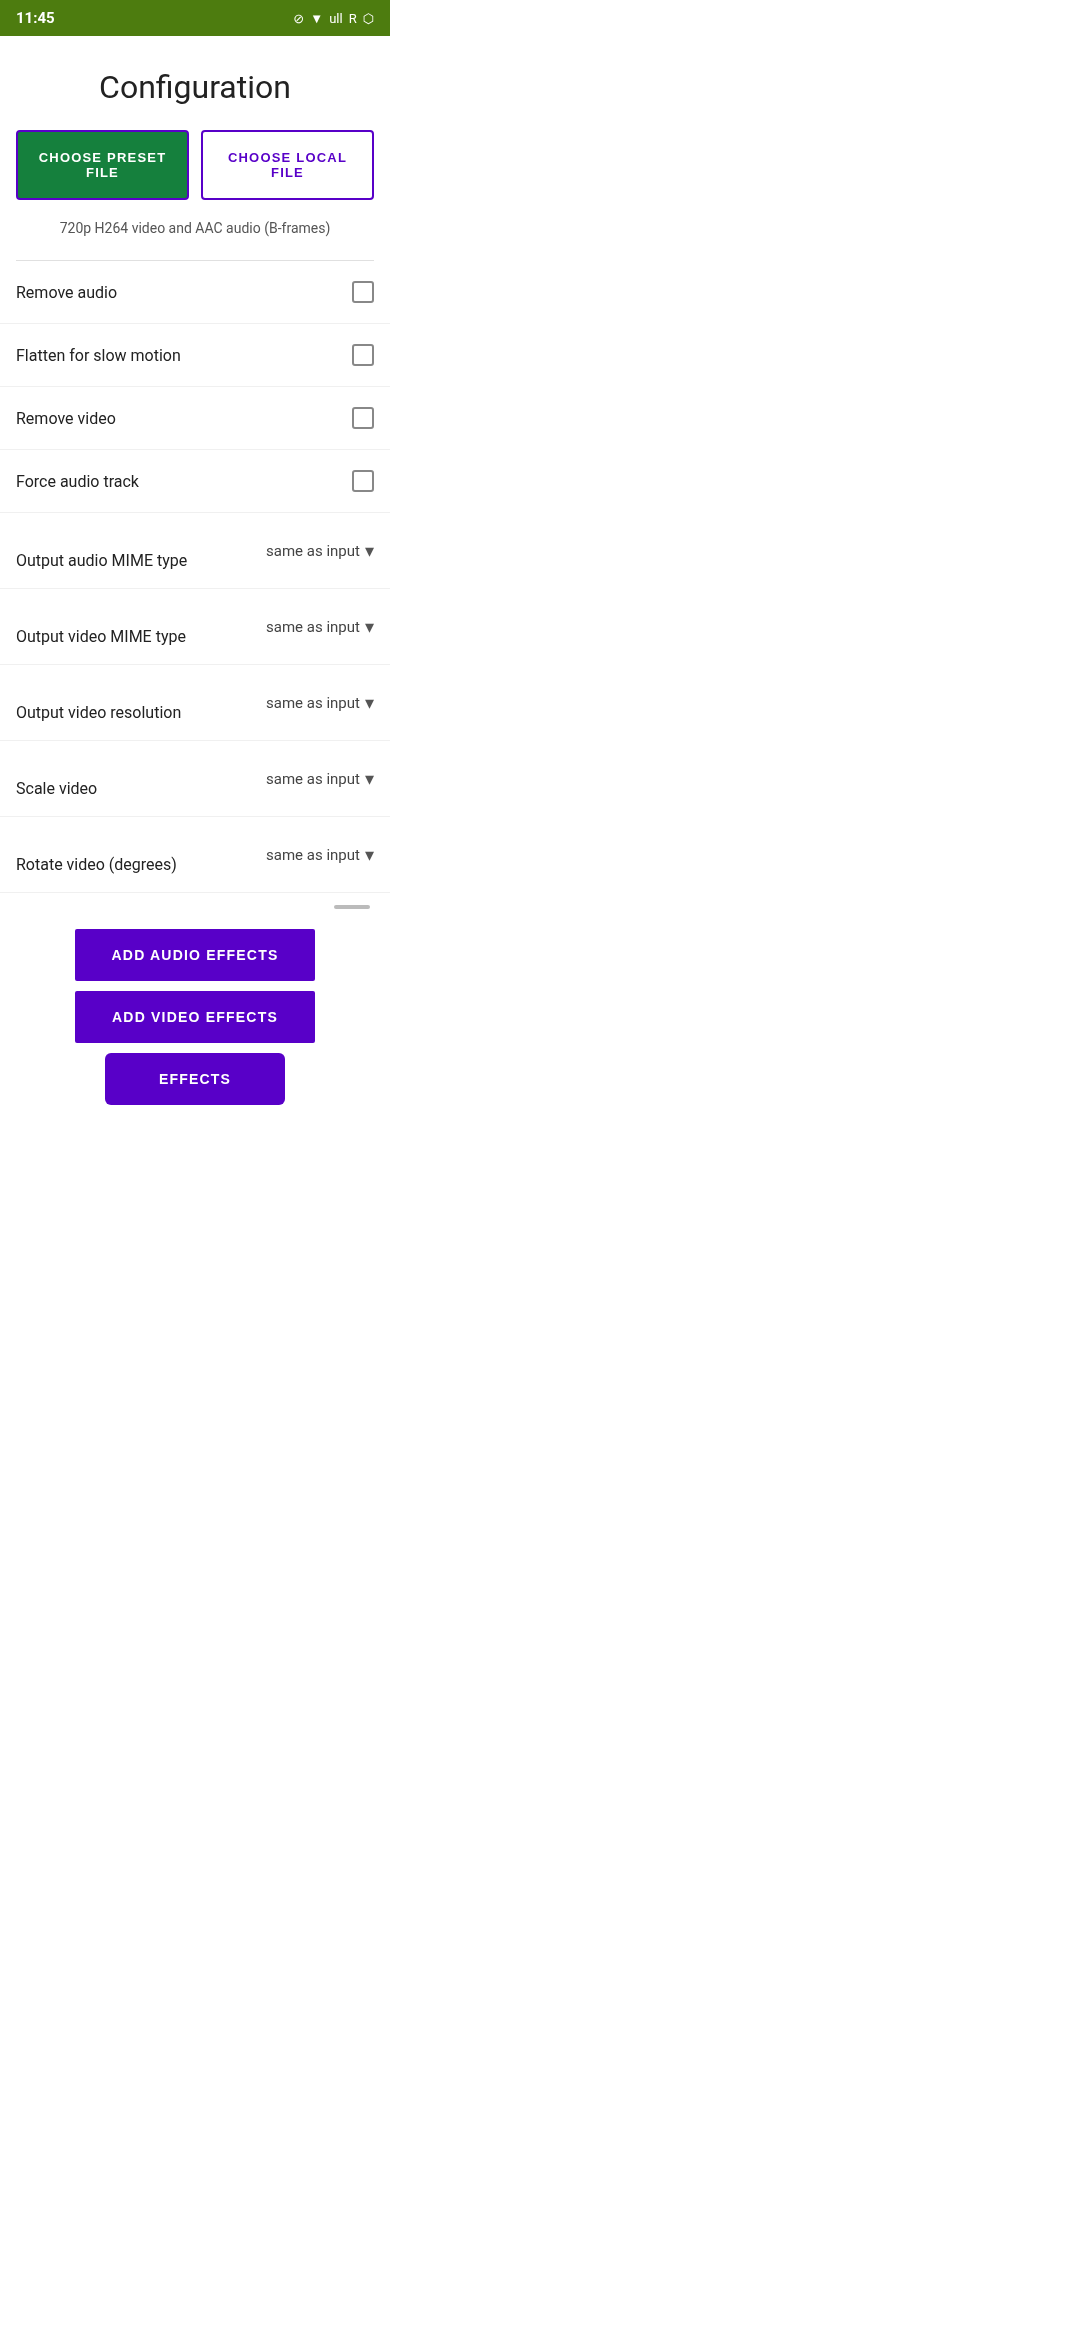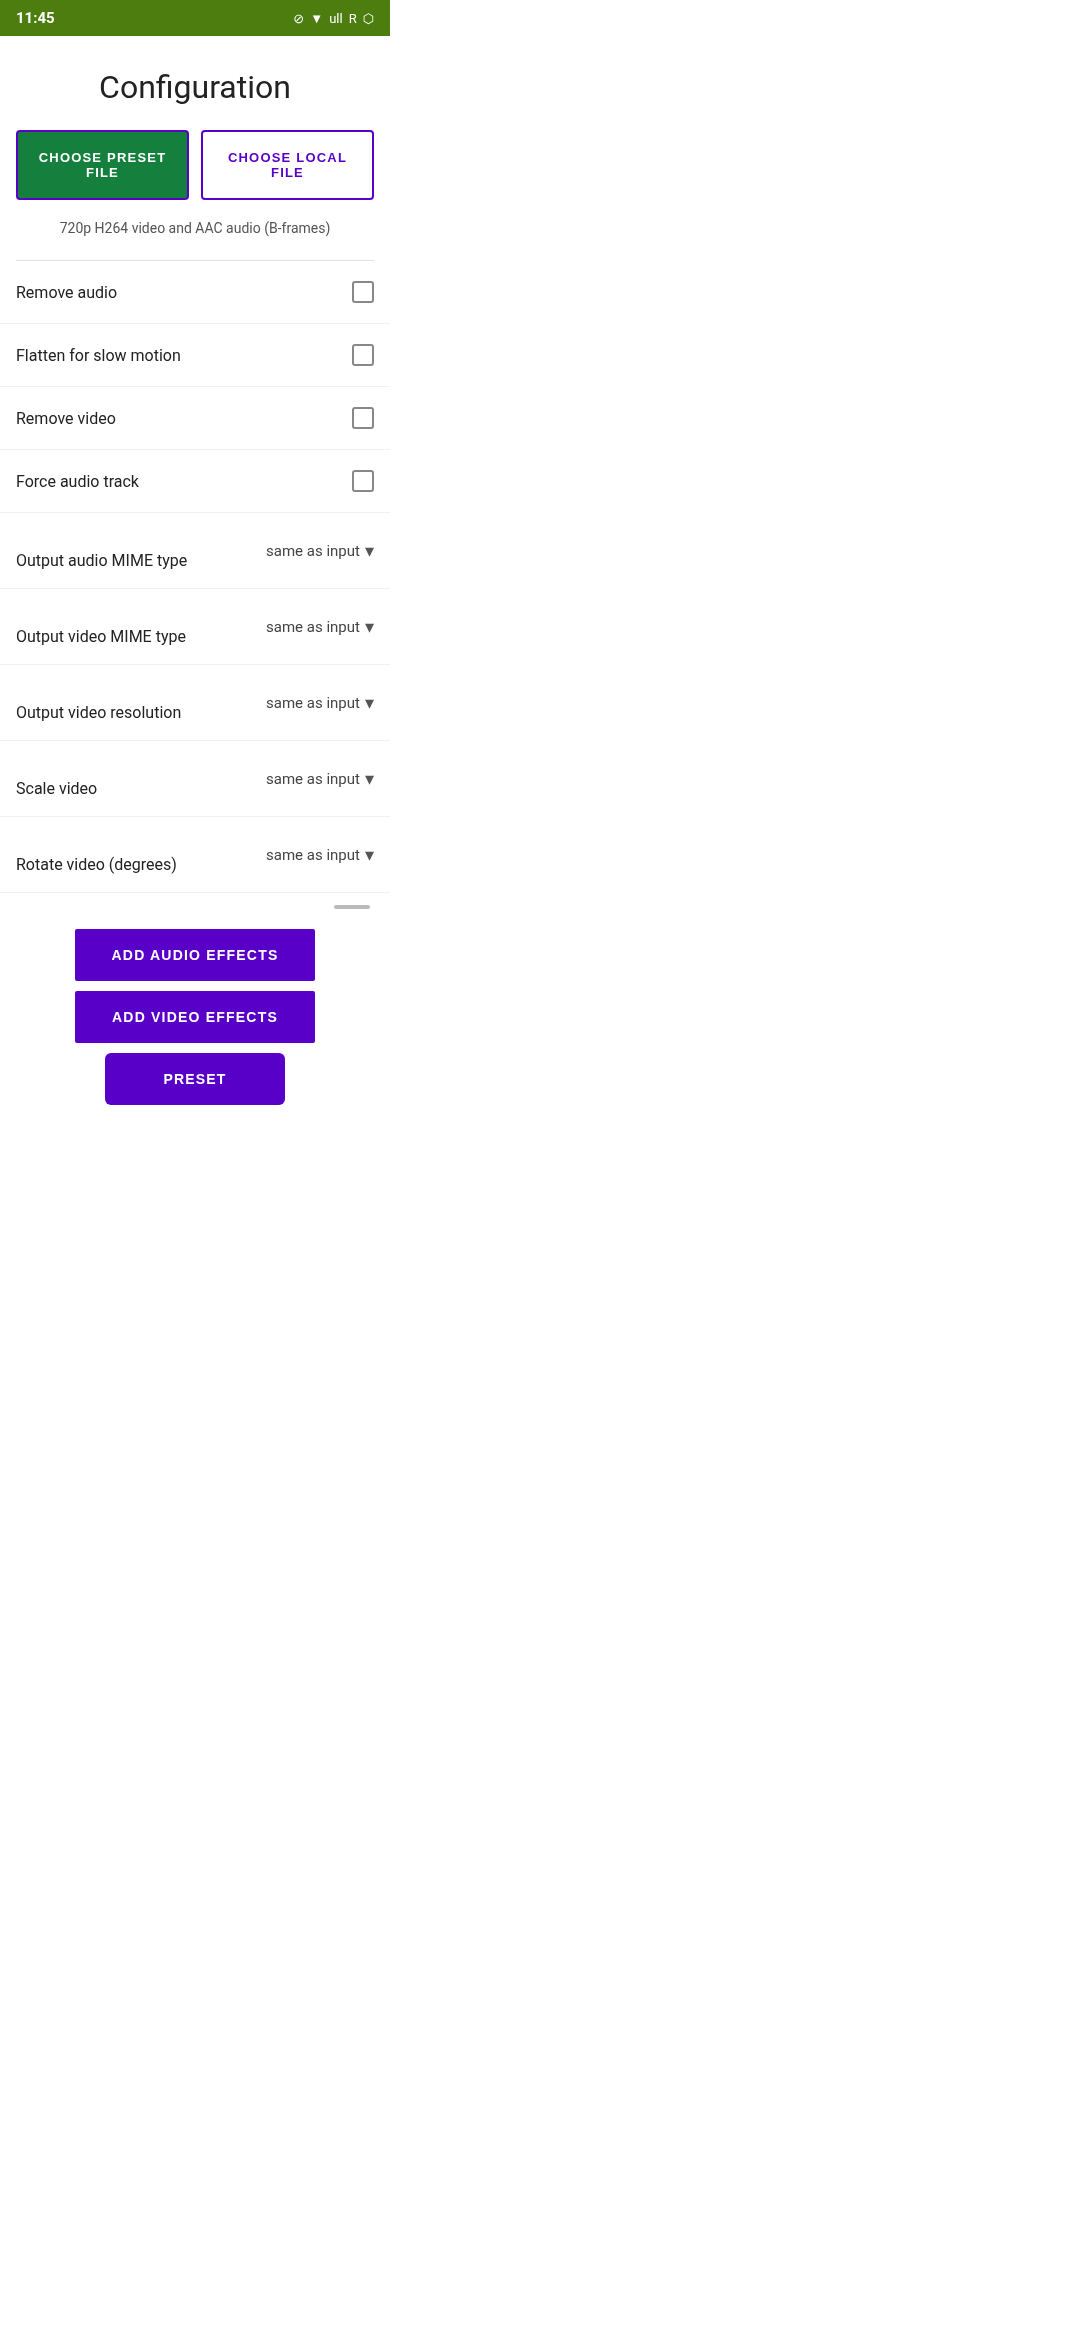--- a/index.html
+++ b/index.html
@@ -278,14 +278,14 @@
     </div>
   </div>
 
 <div class="drag-handle">
   <div class="drag-handle-icon"></div>
 </div>
 
 <div class="action-buttons">
   <button class="btn-action">ADD AUDIO EFFECTS</button>
   <button class="btn-action">ADD VIDEO EFFECTS</button>
-  <button class="btn-export">PRESET</button>
+  <button class="btn-export">EFFECTS</button>
 </div>
 
 </body></html>

